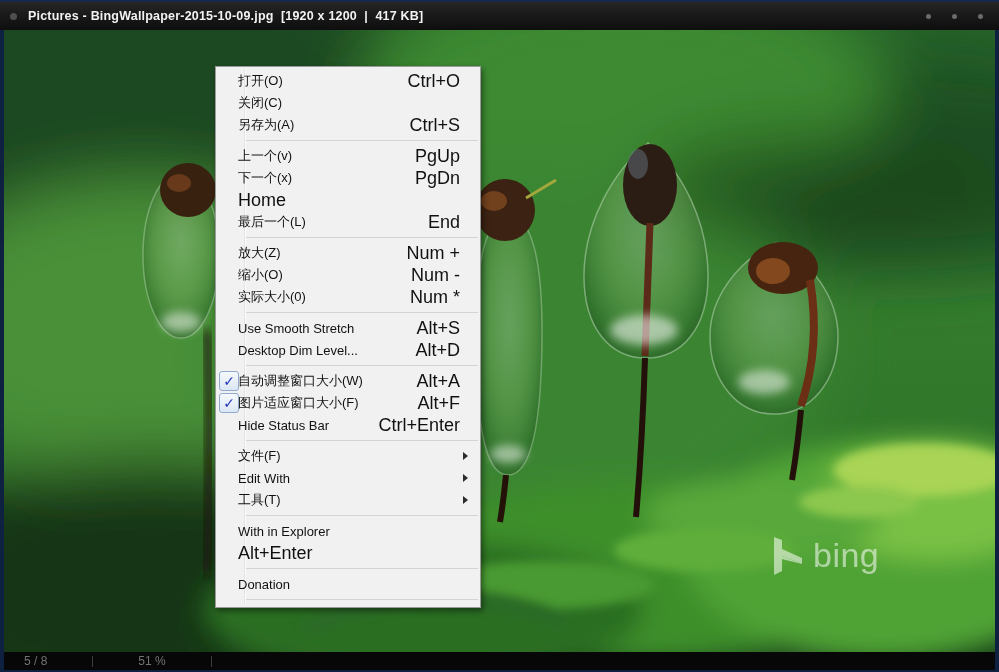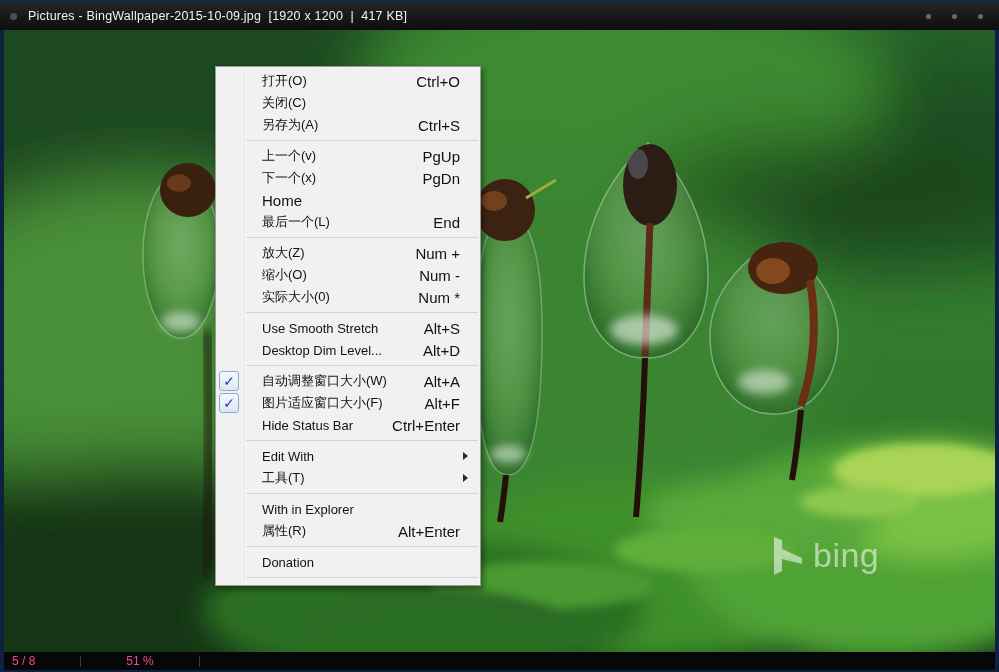--- a/index.html
+++ b/index.html
@@ -9,56 +9,56 @@
     background:#0e2140; overflow:hidden;
   }
   
   .titlebar {
     position:absolute; top:0; left:0; right:0; height:30px;
     background:linear-gradient(#262626 0%, #1a1a1a 45%, #0e0e0e 100%);
     border-top:2px solid #15294d;
     display:flex; align-items:center;
   }
   .app-icon { width:7px; height:7px; border-radius:50%; background:#4f4f4f; margin-left:10px; }
-  .title-text { color:#f2f2f2; font-size:12.5px; font-weight:normal; margin-left:11px; letter-spacing:0.2px; white-space:pre; }
+  .title-text { color:#f2f2f2; font-size:12.5px; font-weight:bold; margin-left:11px; letter-spacing:0.2px; white-space:pre; }
   .win-controls { margin-left:auto; display:flex; gap:21px; padding-right:16px; }
   .win-dot { width:5px; height:5px; border-radius:50%; background:#6b6b6b; }
   
   .image-area {
     position:absolute; left:4px; top:30px; width:991px; height:622px;
     background:#14532d; overflow:hidden;
   }
   .scene { position:absolute; left:0; top:0; }
   .bing-logo { position:absolute; left:770px; top:506px; display:flex; align-items:center; gap:9px; }
   .bing-glyph { opacity:0.55; }
   .bing-text { font-size:34px; color:rgba(255,255,255,0.55); letter-spacing:0.5px; }
   
   .statusbar {
     position:absolute; left:4px; bottom:2px; width:991px; height:18px;
     background:#070707; display:flex; align-items:center;
-    color:#ec4899; font-size:12px; padding-left:8px;gap:38px;
+    color:#737373; font-size:12px; padding-left:20px;gap:38px;
   }
   .sb-sep { width:1px; height:11px; background:#3d3d3d; margin:0 7px; }
   
   .menu {
     position:absolute; left:215px; top:66px; width:266px;
     background:#f1f1f1; border:1px solid #9b9b9b;
     box-shadow:2px 3px 6px rgba(0,0,0,0.45);
     padding:3px 0; z-index:10;
   }
   .menu::before {
     content:""; position:absolute; left:28px; top:3px; bottom:3px; width:1px;
     background:#e2e3e3; box-shadow:1px 0 0 #fbfbfb;
   }
   .menu-item {
     position:relative; height:22px; display:flex; align-items:center;
-    padding-left:46px; padding-right:8px;
+    padding-left:22px; padding-right:8px;
   }
   .mi-label { font-size:13px; color:#111; flex:1; white-space:nowrap; }
-  .mi-shortcut { font-size:15px; color:#111; text-align:right; padding-right:12px; white-space:nowrap; }
+  .mi-shortcut { font-size:18px; color:#111; text-align:right; padding-right:12px; white-space:nowrap; }
   .mi-check {
     position:absolute; left:3px; top:1px; width:20px; height:20px;
     border:1px solid #90aacd; border-radius:3px;
     background:linear-gradient(#f5f9fd, #dce7f4);
     color:#2434b8; font-size:14px; font-weight:bold;
     display:flex; align-items:center; justify-content:center;
   }
   .mi-arrow {
     width:0; height:0; border-top:4px solid transparent; border-bottom:4px solid transparent;
     border-left:5px solid #2b2b2b; margin-right:4px;
@@ -248,36 +248,39 @@
       <span class="mi-shortcut">Alt+F</span>
     </div>
     <div class="menu-item">
       <span class="mi-label">Hide Status Bar</span>
       <span class="mi-shortcut">Ctrl+Enter</span>
     </div>
 
     <div class="menu-sep"></div>
 
     <div class="menu-item">
+      <span class="mi-label">文件(F)</span>
+      <span class="mi-arrow"></span>
+    </div>
+    <div class="menu-item">
       <span class="mi-label">Edit With</span>
       <span class="mi-arrow"></span>
     </div>
     <div class="menu-item">
       <span class="mi-label">工具(T)</span>
       <span class="mi-arrow"></span>
     </div>
 
     <div class="menu-sep"></div>
 
     <div class="menu-item">
       <span class="mi-label">With in Explorer</span>
       <span class="mi-shortcut"></span>
     </div>
     <div class="menu-item">
-      <span class="mi-label">属性(R)</span>
       <span class="mi-shortcut">Alt+Enter</span>
     </div>
 
     <div class="menu-sep"></div>
 
     <div class="menu-item">
       <span class="mi-label">Donation</span>
       <span class="mi-shortcut"></span>
     </div>
 

